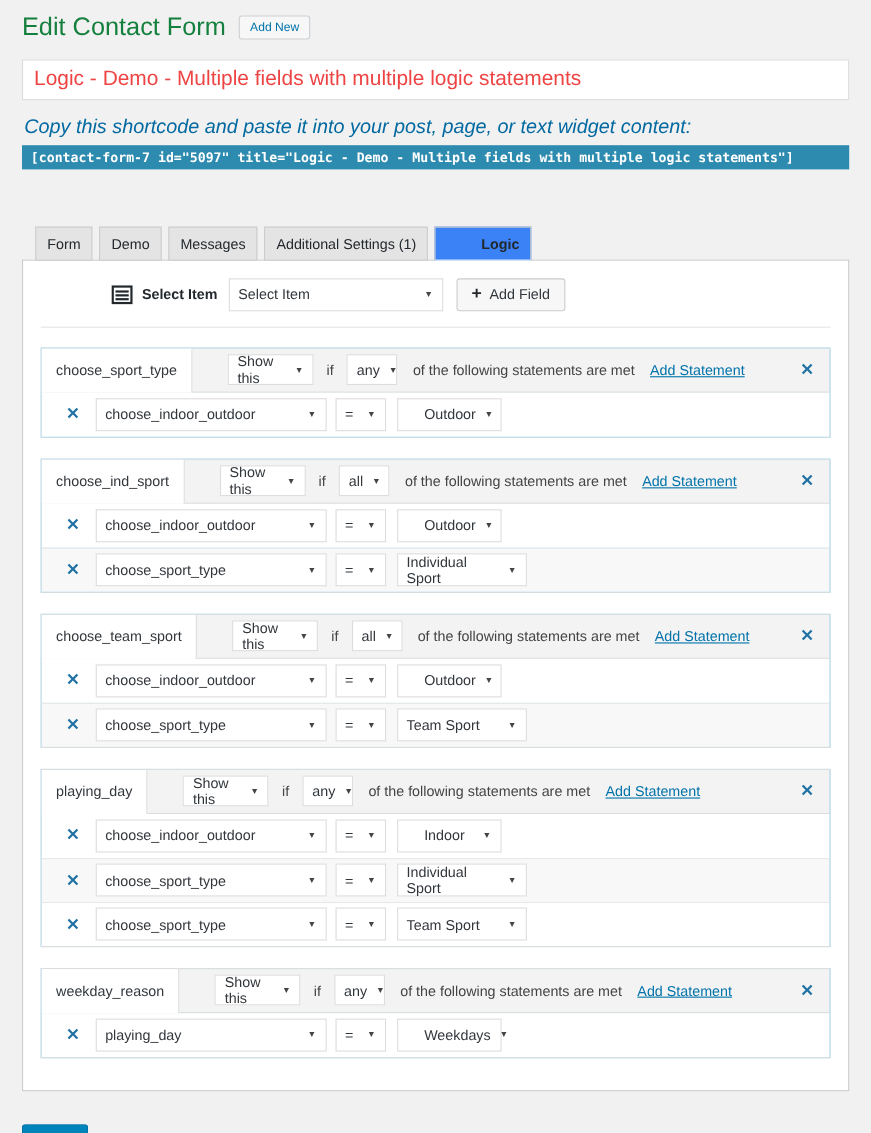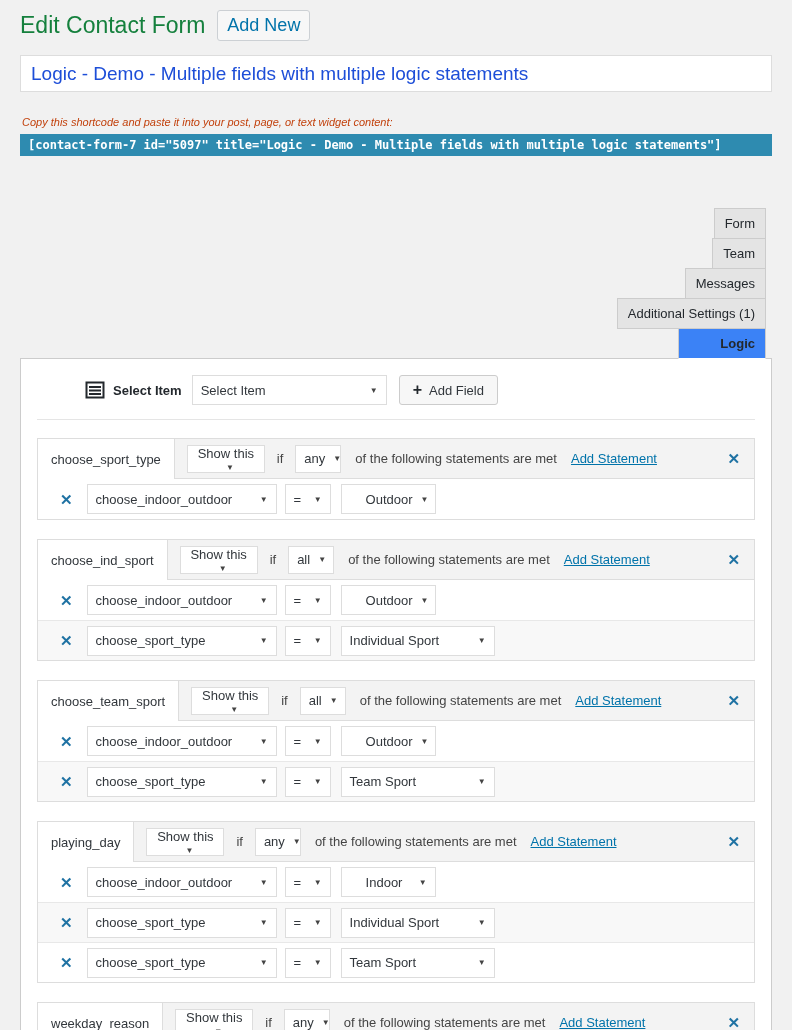--- a/index.html
+++ b/index.html
@@ -12,45 +12,45 @@
     width:792px;height:1030px;background:var(--page-bg);
     font-family:"Liberation Sans",sans-serif;color:#444;font-size:13px;
     overflow:hidden;
   }
   .wrap{padding:8px 20px 20px;}
   
   .title-row{margin:2px 0 14px;display:flex;align-items:center;}
   h1{font-size:23px;font-weight:400;color:#15803d;margin:0;padding:0;line-height:1.3;}
   .page-title-action{
     margin-left:12px;display:inline-block;background:#f7f7f7;border:1px solid #ccd0d4;
-    border-radius:3px;color:var(--accent);font-size:18px;padding:4px 9px;cursor:pointer;
+    border-radius:3px;color:var(--accent);font-size:11px;padding:4px 9px;cursor:pointer;
     text-decoration:none;
   }
   .form-title-input{
     width:100%;height:37px;border:1px solid var(--light-border);background:#fff;
-    font-family:"Liberation Sans",sans-serif;font-size:19px;color:#1d4ed8;
+    font-family:"Liberation Sans",sans-serif;font-size:19px;color:#ef4444;
     padding:4px 10px;outline:none;
   }
-  .shortcode-hint{font-style:italic;color:#c2410c;font-size:11px;margin:24px 2px 6px;}
+  .shortcode-hint{font-style:italic;color:#0369a1;font-size:18px;margin:14px 2px 6px;}
   .shortcode-bar{
     background:var(--shortcode-bg);color:#fff;
     font-family:"DejaVu Sans Mono","Liberation Mono",monospace;
     font-size:12px;font-weight:bold;padding:4px 8px;white-space:nowrap;overflow:hidden;
   }
   
-  .tabs{display:flex;align-items:flex-end;margin-top:52px;padding-left:12px;position:relative;z-index:2;flex-direction:column;}
+  .tabs{display:flex;align-items:flex-end;margin-top:52px;padding-left:12px;position:relative;z-index:2;}
   .tab{
     display:inline-block;background:#e4e4e4;border:1px solid var(--panel-border);
     padding:7px 10px;margin-right:6px;font-size:13px;color:#23282d;cursor:pointer;
     margin-bottom:-1px;text-decoration:none;
   }
   .tab.active{background:#3b82f6;border-bottom:1px solid #fff;font-weight:700;padding-left:41px;}
   
   .panel{background:#fff;border:1px solid var(--panel-border);padding:14px 16px 10px;position:relative;z-index:1;}
-  .select-row{display:flex;align-items:center;margin:2px 0 14px;padding-left:48px;}
+  .select-row{display:flex;align-items:center;margin:2px 16px 14px;padding-left:48px;}
   .list-icon{display:inline-flex;margin-right:8px;}
   .select-row b{color:#23282d;font-size:13px;margin-right:10px;}
   
   .sel{
     display:inline-flex;align-items:center;justify-content:space-between;
     height:30px;background:#fff;border:1px solid var(--light-border);
     padding:0 8px;font-size:13px;color:#32373c;cursor:pointer;flex:none;
   }
   .sel .arr{font-size:8px;color:#444;margin-left:8px;flex:none;}
   .sel-item{width:195px;}
@@ -64,35 +64,35 @@
   .group{border:1px solid var(--light-border);margin-bottom:19px;background:#7dd3fc;}
   .group-header{
     display:flex;align-items:center;height:40px;background:#f3f3f3;
     border-bottom:1px solid var(--light-border);font-size:13px;color:#444;
   }
   .name-tab{
     align-self:stretch;display:flex;align-items:center;background:#fff;
     border-right:1px solid var(--light-border);padding:0 13px;margin-bottom:-1px;
     position:relative;z-index:1;color:#32373c;
   }
-  .sel.action{width:78px;height:28px;margin-left:12px;flex-direction:column;}
+  .sel.action{width:78px;height:28px;margin-left:32px;}
   .if-label{margin-left:12px;}
   .sel.cond{width:46px;height:28px;margin-left:12px;}
   .met-label{margin-left:14px;}
   .add-statement{margin-left:14px;color:var(--accent);text-decoration:underline;cursor:pointer;text-align:center;}
   .x-icon{color:var(--x-blue);font-weight:700;font-size:15px;cursor:pointer;line-height:1;}
   .group-header .x-icon{margin-left:auto;margin-right:14px;}
   .stmt-row{display:flex;align-items:center;height:40px;background:#fff;}
   .stmt-row.alt{background:#f8f8f8;}
   .stmt-row + .stmt-row{border-top:1px solid #e8e8e8;}
   .stmt-row .x-icon{margin-left:22px;}
-  .sel.field{width:190px;margin-left:14px;}
+  .sel.field{width:210px;margin-left:14px;}
   .sel.op{width:46px;margin-left:8px;}
   .sel.val-narrow{width:95px;margin-left:10px;padding-left:24px;}
-  .sel.val-wide{width:154px;margin-left:10px;}
+  .sel.val-wide{width:118px;margin-left:10px;}
   
   .submit{margin-top:30px;}
   .save-btn{
     background:var(--save);border:1px solid #0073aa;border-bottom-color:#006799;
     box-shadow:0 1px 0 #006799;color:#fff;border-radius:3px;padding:6px 14px;
     font-family:"Liberation Sans",sans-serif;font-size:13px;cursor:pointer;
   }
 </style>
 </head>
 <body>
@@ -105,21 +105,21 @@
   </div>
 
   <input class="form-title-input" value="Logic - Demo - Multiple fields with multiple logic statements" style="">
 
   <p class="shortcode-hint">Copy this shortcode and paste it into your post, page, or text widget content:</p>
 
   <div class="shortcode-bar">[contact-form-7 id="5097" title="Logic - Demo - Multiple fields with multiple logic statements"]</div>
 
   <div class="tabs">
       <a class="tab">Form</a>
-      <a class="tab">Team</a>
+      <a class="tab">Demo</a>
       <a class="tab">Messages</a>
       <a class="tab">Additional Settings (1)</a>
       <a class="tab active">Logic</a>
     </div>
 
   <div class="panel">
     <div class="select-row">
       <span class="list-icon">
         <svg width="20" height="20" viewBox="0 0 20 20">
           <rect x="1.5" y="2.5" width="17" height="15" fill="#fff" stroke="#23282d" stroke-width="2"></rect>

